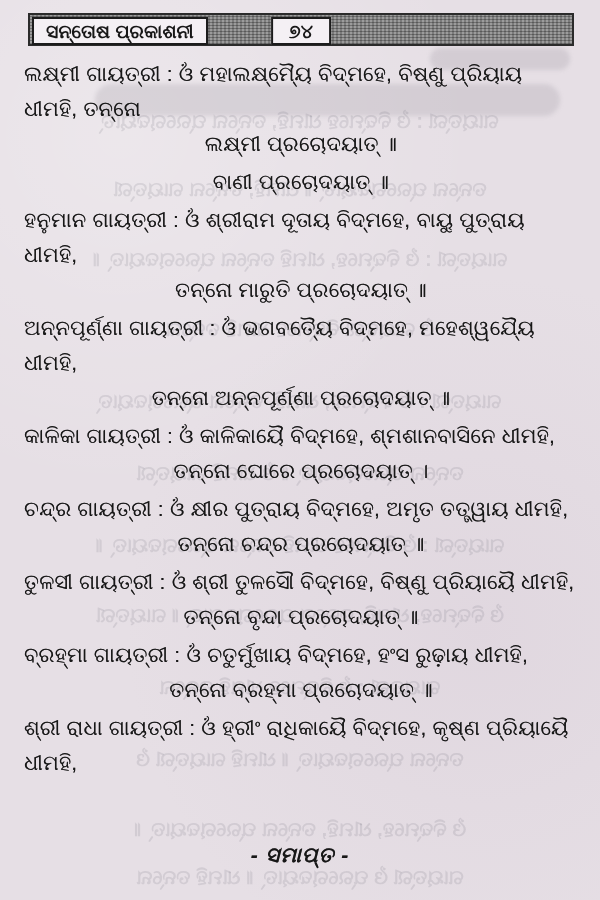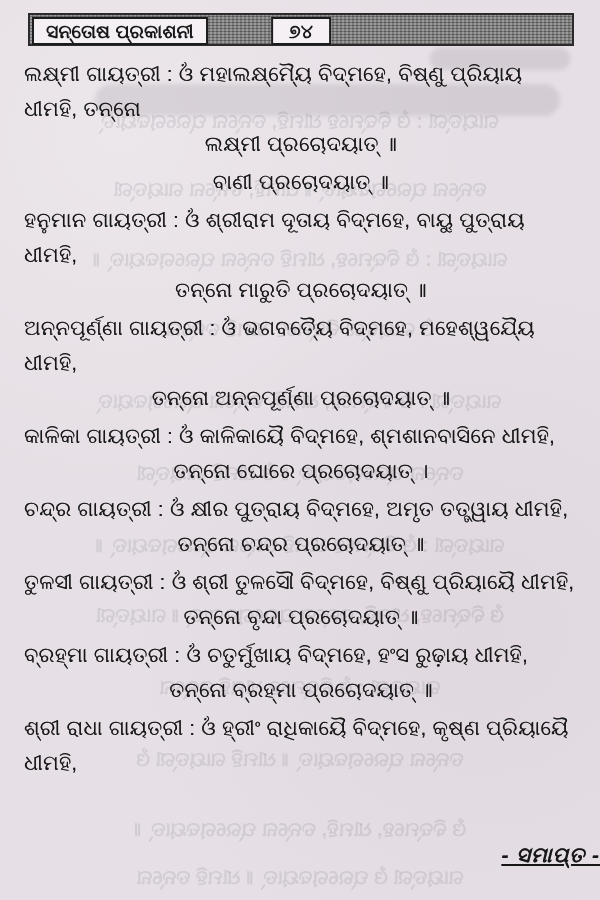--- a/index.html
+++ b/index.html
@@ -62,25 +62,24 @@
     font-size:21px;
     line-height:35px;
     letter-spacing:.2px;
     text-shadow:0 0 .4px rgba(0,0,0,.55);
   }
   .line.left{text-align:left;}
   .line.center{text-align:center;}
   
   .footer-end{
     position:absolute;left:0;right:0;top:843px;
-    text-align:right;
+    text-align:center;
     font-weight:bold;font-style:italic;
     font-size:21px;letter-spacing:1px;
     text-shadow:0 0 .4px rgba(0,0,0,.55);
-    text-decoration:underline;
   }
 </style>
 </head>
 <body>
 
 <div class="page">
 
   <div class="ghost-layer">
     <div class="ghost-blob" style="left:95px;top:84px;width:465px;height:32px;"></div>
     <div class="ghost-blob" style="left:430px;top:48px;width:140px;height:22px;"></div>

